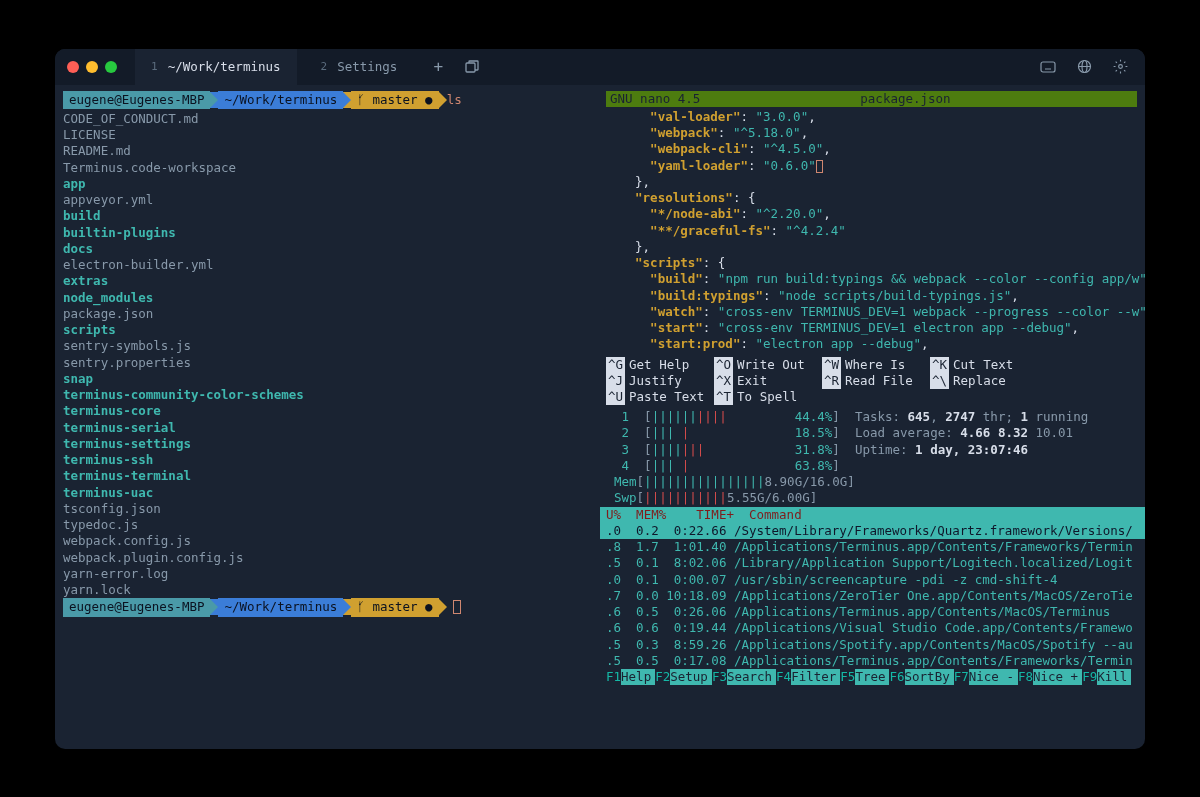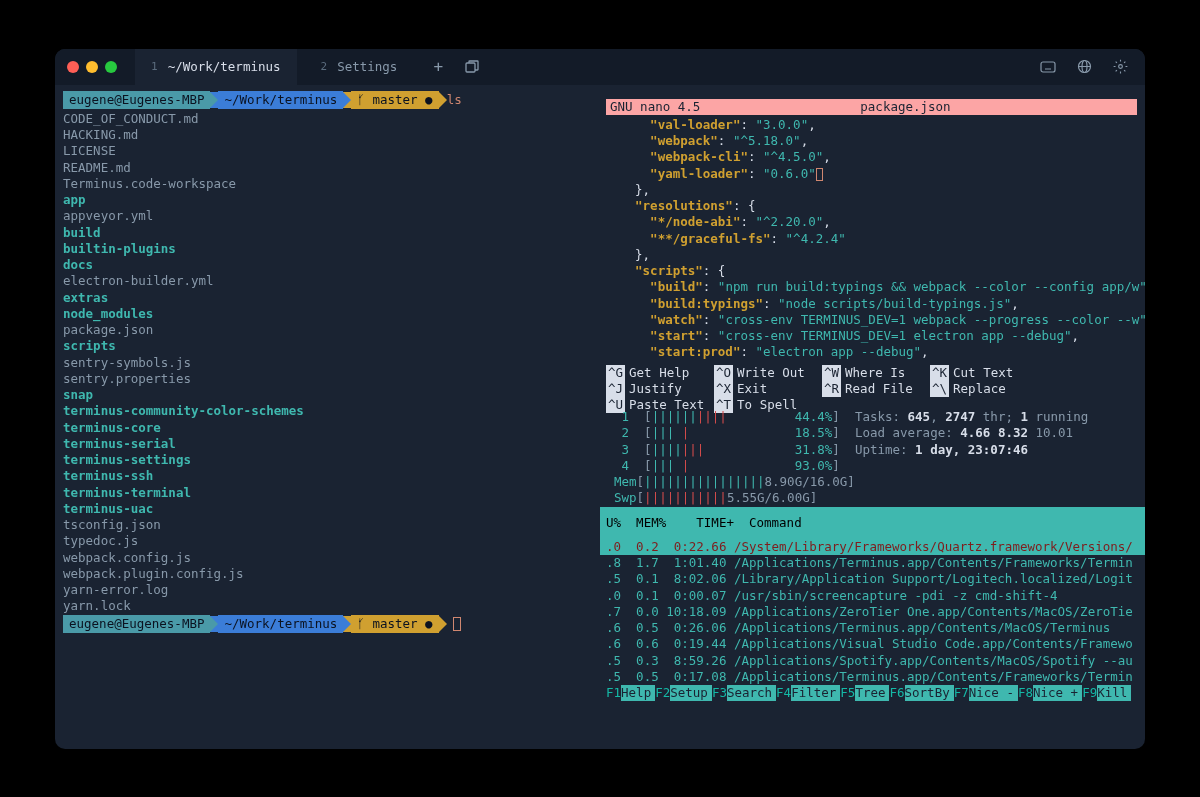--- a/index.html
+++ b/index.html
@@ -87,44 +87,44 @@
   .arrow.pa { border-left: 8px solid #3b7dd8; background:#d0a030;}
   .arrow.ba { border-left: 8px solid #d0a030; }
   .cmd { color: #d08770; }
   .cursor-block { display:inline-block; width:8px; height:14px; border:1px solid #d08770; margin-left:6px; vertical-align:middle;}
 
   .file { color: #8899aa; }
   .dir  { color: #3fb8af; font-weight: bold; }
 
   
   .nano-title {
-    background: #fca5a5; color: #1a2332;
+    background: #4d7c0f; color: #1a2332;
     display: flex; padding: 0 4px;
-    margin: 8px 8px 2px 6px;
+    margin: 0 8px 2px 6px;
   }
   .nano-title .fn { margin-left: 160px; }
   .json-line { white-space: pre; color: #d8dee9; padding-left: 20px; }
   .jk { color: #d0a030; font-weight: bold; }
   .jv { color: #3fb8af; }
   .jp { color: #d8dee9; }
   .cursor-inline {display:inline-block;width:7px;height:13px;border:1px solid #d08770;vertical-align:middle;}
 
   .nano-help { display: flex; flex-wrap: wrap; padding: 4px 6px; gap: 0; }
   .nano-help .item { width: 108px; display: flex; gap: 4px; color: #d8dee9; }
   .nano-help .key { background: #d8dee9; color: #1a2332; padding: 0 2px; }
 
   
   .cpu-row { white-space: pre; color: #d8dee9; padding-left: 14px; font-variant-numeric: tabular-nums;}
   .cyan { color: #3fb8af; }
   .red  { color: #d24b4b; }
   .grey { color: #8899aa; }
   .white { color: #d8dee9; font-weight: bold; }
-  .header-row { background: #3fb8af; color: #000000; padding: 8px 6px; white-space: pre; }
+  .header-row { background: #3fb8af; color: #7f1d1d; padding: 0 6px; white-space: pre; }
   .proc-row { white-space: pre; color: #3fb8af; padding: 0 6px; }
-  .proc-row.sel { background: #3fb8af; color: #7f1d1d; }
+  .proc-row.sel { background: #3fb8af; color: #0f172a; }
   .fkeys { display: flex; padding-left:6px; }
   .fkeys .fk { color: #14b8a6; }
   .fkeys .fl { background: #3fb8af; color: #1a2332; padding-right:4px; }
 </style>
 </head>
 <body>
 
 <div class="window">
   <div class="titlebar">
     <div class="traffic">
@@ -187,21 +187,20 @@
         <span class="seg branch">
           <span>ᚶ</span>
           <span>master</span>
           <span>●</span>
         </span>
         <span class="arrow ba"></span>
         <span class="cmd">ls</span>
       </div>
       <div id="file-list">
           <div class="file">CODE_OF_CONDUCT.md</div>
-          <div class="file">HACKING.md</div>
           <div class="file">LICENSE</div>
           <div class="file">README.md</div>
           <div class="file">Terminus.code-workspace</div>
           <div class="dir">app</div>
           <div class="file">appveyor.yml</div>
           <div class="dir">build</div>
           <div class="dir">builtin-plugins</div>
           <div class="dir">docs</div>
           <div class="file">electron-builder.yml</div>
           <div class="dir">extras</div>
@@ -304,21 +303,21 @@
               <span class="key">^T</span>
               <span>To Spell</span>
             </div>
           </div>
       </div>
       <div class="bottom">
         <div id="htop-top">
             <div class="cpu-row"><span class="cyan"> 1  </span><span class="grey">[</span><span class="cyan">||||||</span><span class="red">||||</span>        <span class="cyan"> 44.4%</span><span class="grey">]</span>  <span class="grey">Tasks:</span> <span class="white">645</span><span class="grey">, </span><span class="white">2747</span> <span class="grey">thr;</span> <span class="white">1</span> <span class="grey">running</span></div>
             <div class="cpu-row"><span class="cyan"> 2  </span><span class="grey">[</span><span class="cyan">|||</span><span class="red"> |</span>             <span class="cyan"> 18.5%</span><span class="grey">]</span>  <span class="grey">Load average:</span> <span class="white">4.66 8.32</span> <span class="grey">10.01</span></div>
             <div class="cpu-row"><span class="cyan"> 3  </span><span class="grey">[</span><span class="cyan">||||</span><span class="red">|||</span>           <span class="cyan"> 31.8%</span><span class="grey">]</span>  <span class="grey">Uptime:</span> <span class="white">1 day, 23:07:46</span></div>
-            <div class="cpu-row"><span class="cyan"> 4  </span><span class="grey">[</span><span class="cyan">|||</span><span class="red"> |</span>             <span class="cyan"> 93.0%</span><span class="grey">]</span> </div>
+            <div class="cpu-row"><span class="cyan"> 4  </span><span class="grey">[</span><span class="cyan">|||</span><span class="red"> |</span>             <span class="cyan"> 63.8%</span><span class="grey">]</span> </div>
             <div class="cpu-row"><span class="cyan">Mem</span><span class="grey">[</span><span class="cyan">||||||||||||||||</span><span class="grey">8.90G/16.0G]</span></div>
             <div class="cpu-row"><span class="cyan">Swp</span><span class="grey">[</span><span class="red">|||||||||||</span><span class="grey">5.55G/6.00G]</span></div>
           </div>
         <div class="header-row">U%  MEM%    TIME+  Command</div>
         <div id="htop-procs">
             <div class="proc-row sel">.0  0.2  0:22.66 /System/Library/Frameworks/Quartz.framework/Versions/</div>
             <div class="proc-row">.8  1.7  1:01.40 /Applications/Terminus.app/Contents/Frameworks/Termin</div>
             <div class="proc-row">.5  0.1  8:02.06 /Library/Application Support/Logitech.localized/Logit</div>
             <div class="proc-row">.0  0.1  0:00.07 /usr/sbin/screencapture -pdi -z cmd-shift-4</div>
             <div class="proc-row">.7  0.0 10:18.09 /Applications/ZeroTier One.app/Contents/MacOS/ZeroTie</div>

